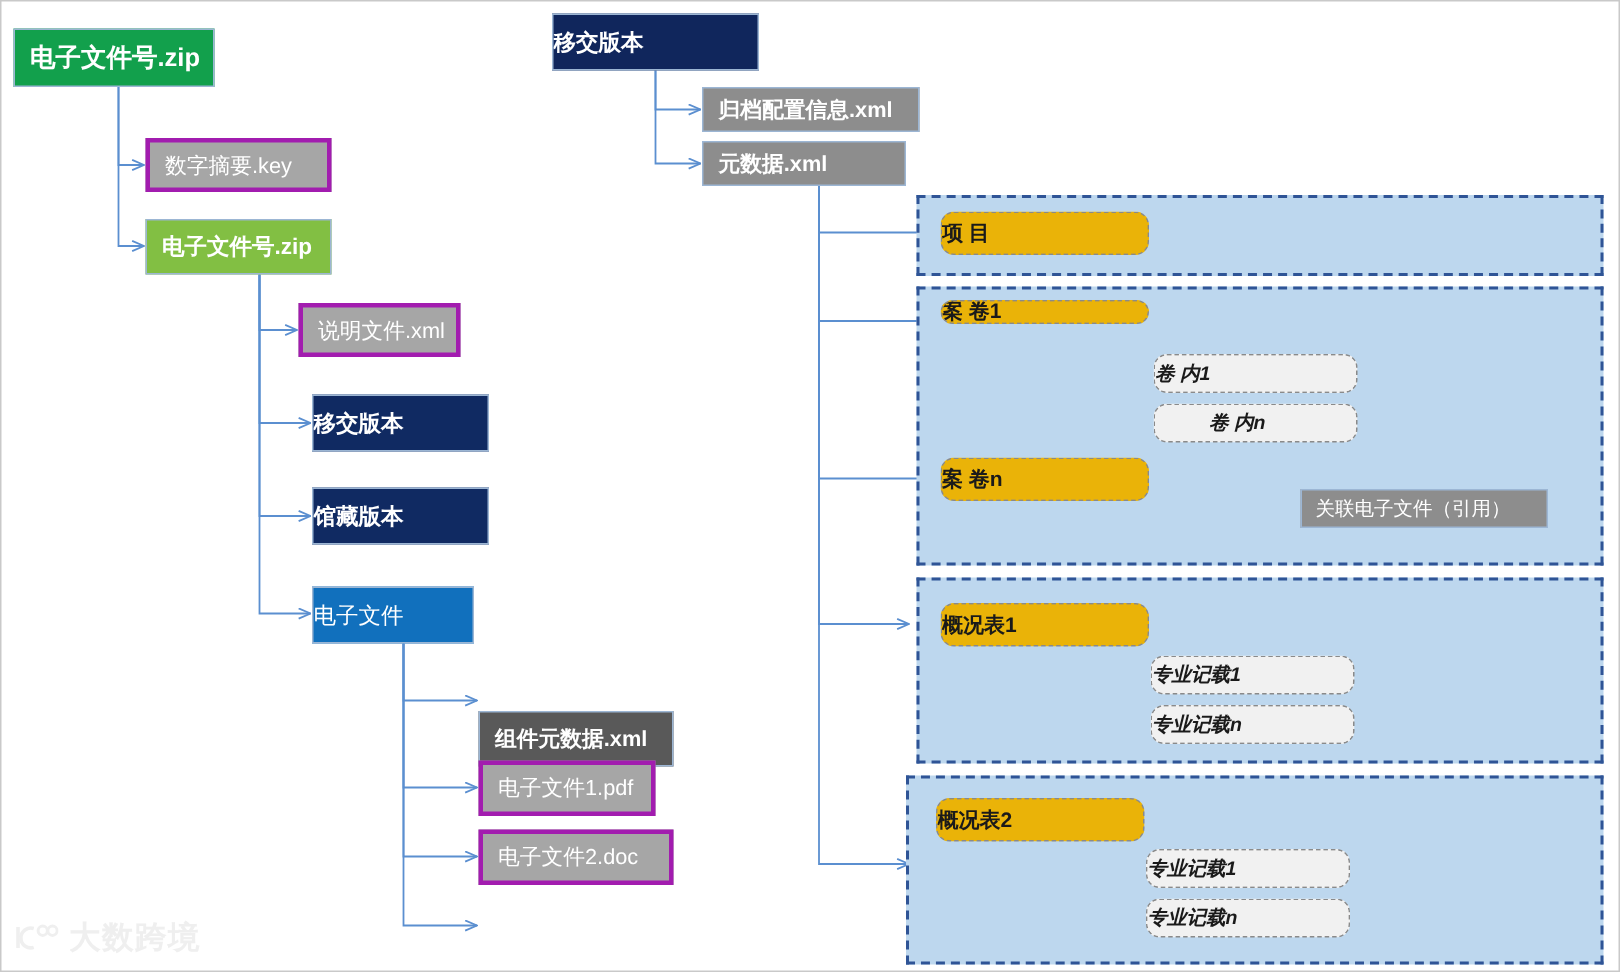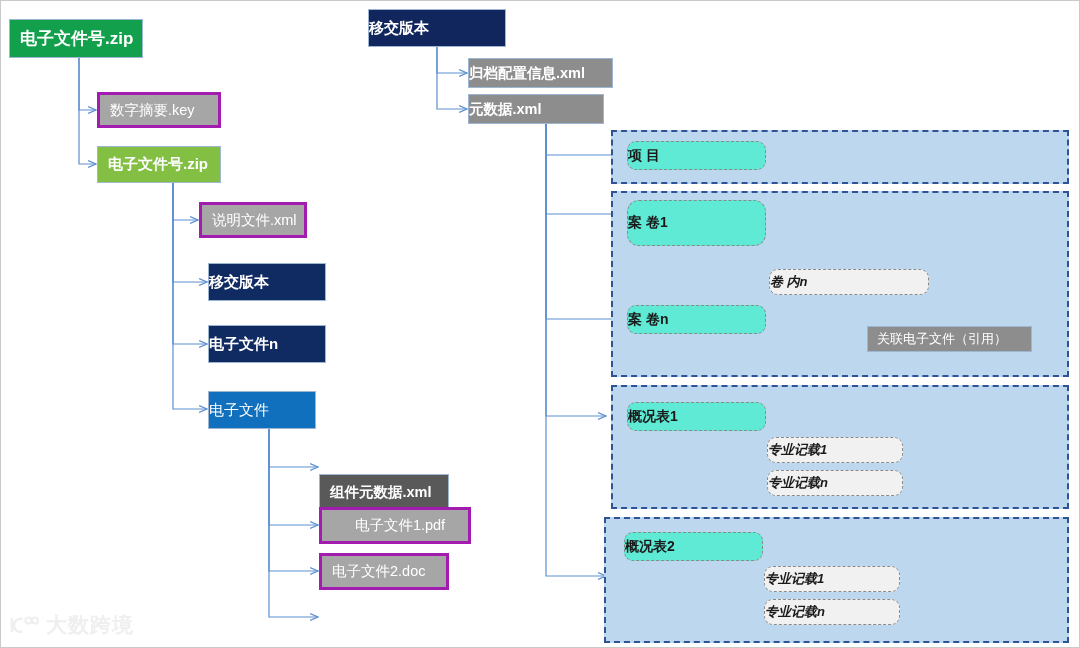--- a/index.html
+++ b/index.html
@@ -45,39 +45,39 @@
     justify-content:flex-start;padding-left:10px;
   }
   .n-gray-bold{
     background:#595959;border:1px solid #9cb6d4;
     color:#ffffff;font-weight:bold;font-size:14.5px;
     justify-content:flex-start;padding-left:10px;
   }
   .n-gray-b2{
     background:#8d8d8d;border:1px solid #9cb6d4;
     color:#ffffff;font-weight:bold;font-size:14.5px;
-    justify-content:flex-end;
+    justify-content:flex-end;padding-left:10px;
   }
   .n-navy{
     background:#102a62;border:1px solid #9cb6d4;
     color:#ffffff;font-weight:bold;font-size:15px;
     justify-content:center;
   }
   .n-navy-r{
     background:#10265c;border:1px solid #9cb6d4;
     color:#ffffff;font-weight:bold;font-size:15px;
     justify-content:center;
   }
   .n-blue{
     background:#1170bd;border:1px solid #9cb6d4;
     color:#ffffff;font-weight:normal;font-size:15px;
     justify-content:center;
   }
   .n-dashed{
-    background:#5eead4;
+    background:#eab308;
     border:1px dashed #8a8a8a;
     border-radius:9px;
     color:#1a1a1a;font-size:14px;font-weight:bold;
     justify-content:flex-start;
   }
   .n-dashed-italic{
     background:#f1f1f1;
     border:1px dashed #8a8a8a;
     border-radius:9px;
     color:#1a1a1a;font-size:13px;font-weight:bold;font-style:italic;
@@ -182,32 +182,32 @@
 
   <div class="node n-gray" style="left:198px;top:201px;width:108px;height:36px;">
     <span class="lbl">说明文件.xml</span>
   </div>
 
   <div class="node n-navy" style="left:207px;top:262px;width:118px;height:38px;">
     <span class="lbl">移交版本</span>
   </div>
 
   <div class="node n-navy" style="left:207px;top:324px;width:118px;height:38px;">
-    <span class="lbl">电子文件n</span>
+    <span class="lbl">馆藏版本</span>
   </div>
 
   <div class="node n-blue" style="left:207px;top:390px;width:108px;height:38px;">
     <span class="lbl">电子文件</span>
   </div>
 
   <div class="node n-gray-bold" style="left:318px;top:473px;width:130px;height:37px;">
     <span class="lbl">组件元数据.xml</span>
   </div>
 
-  <div class="node n-gray" style="left:318px;top:506px;width:152px;height:37px;text-align:center;">
+  <div class="node n-gray" style="left:318px;top:506px;width:118px;height:37px;">
     <span class="lbl">电子文件1.pdf</span>
   </div>
 
   <div class="node n-gray" style="left:318px;top:552px;width:130px;height:37px;">
     <span class="lbl">电子文件2.doc</span>
   </div>
 
 
   <div class="node n-navy-r" style="left:367px;top:8px;width:138px;height:38px;">
     <span class="lbl">移交版本</span>
@@ -218,24 +218,27 @@
   </div>
 
   <div class="node n-gray-b2" style="left:467px;top:93px;width:136px;height:30px;">
     <span class="lbl">元数据.xml</span>
   </div>
 
   <div class="node n-dashed" style="left:626px;top:140px;width:139px;height:29px;">
     <span class="lbl">项  目</span>
   </div>
 
-  <div class="node n-dashed" style="left:626px;top:199px;width:139px;height:46px;border-radius:12px;">
+  <div class="node n-dashed" style="left:626px;top:199px;width:139px;height:16px;border-radius:12px;">
     <span class="lbl">案  卷1</span>
   </div>
-  <div class="node n-dashed-italic" style="left:768px;top:268px;width:160px;height:26px;">
+  <div class="node n-dashed-italic" style="left:768px;top:235px;width:136px;height:26px;">
+    <span class="lbl">卷  内1</span>
+  </div>
+  <div class="node n-dashed-italic" style="left:768px;top:268px;width:136px;height:26px;padding-left:36px;">
     <span class="lbl">卷  内n</span>
   </div>
   <div class="node n-dashed" style="left:626px;top:304px;width:139px;height:29px;">
     <span class="lbl">案  卷n</span>
   </div>
   <div class="node n-grayref" style="left:866px;top:325px;width:165px;height:26px;">
     <span class="lbl">关联电子文件（引用）</span>
   </div>
 
   <div class="node n-dashed" style="left:626px;top:401px;width:139px;height:29px;">

